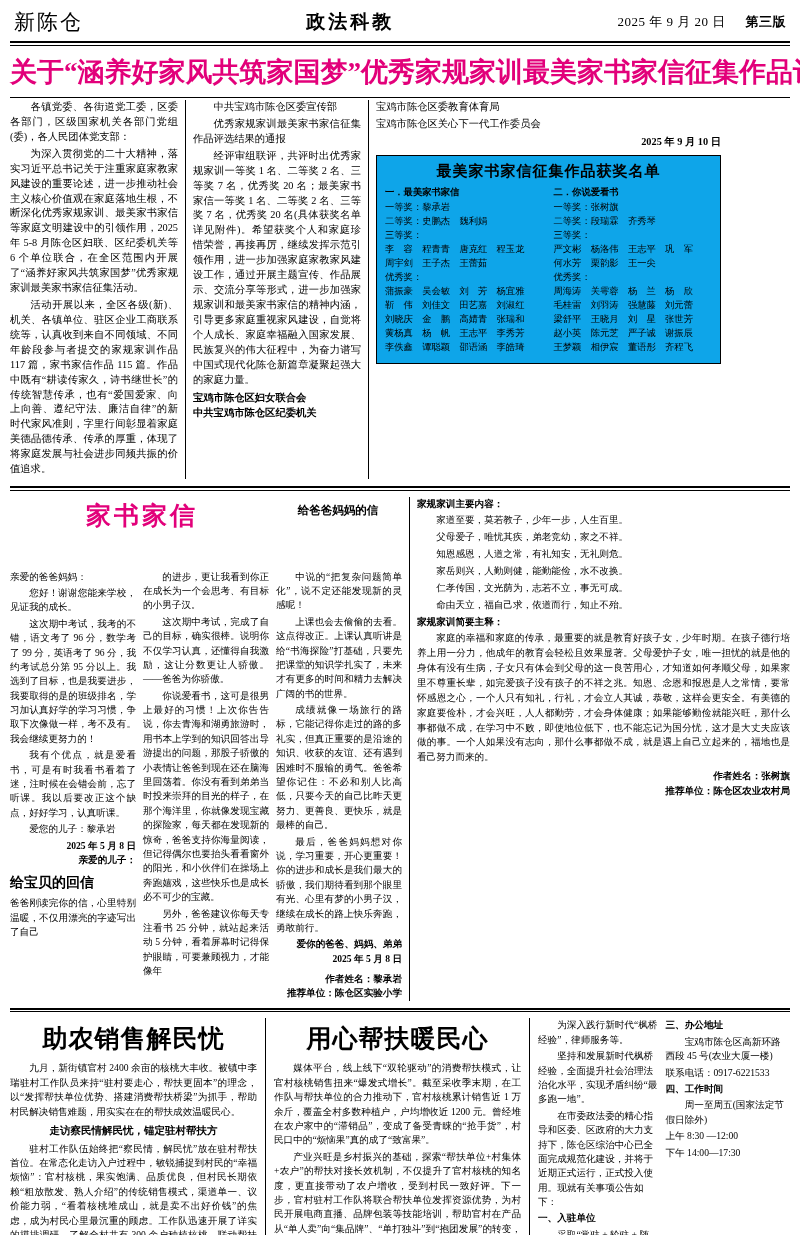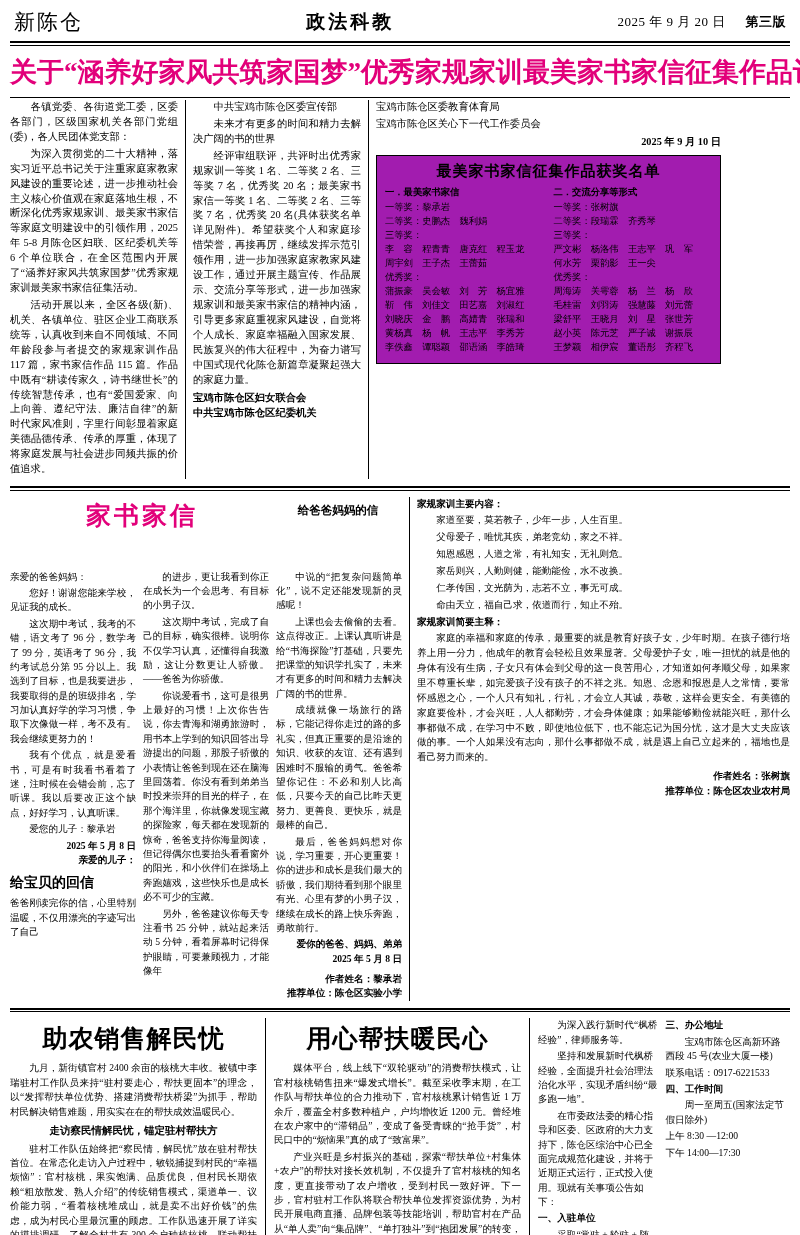--- a/index.html
+++ b/index.html
@@ -42,21 +42,21 @@
   .colsep { border-left:1px solid #000; margin: 0 7px; }
 
   .c1 { width: 168px; }
   .c2 { width: 168px; }
 
   .bold-lead { font-weight:normal; }
   .sign { text-align:right; font-weight:bold; font-size:10.3px; line-height:1.5; }
   .sign-left { text-align:left; }
 
   
-  .award-box { border:1px solid #000; background:#a21caf; padding:6px 8px 8px 8px; }
+  .award-box { border:1px solid #000; background:#0ea5e9; padding:6px 8px 8px 8px; }
   .award-title { text-align:center; font-size:15px; font-weight:bold; letter-spacing:1px; margin-bottom:5px; }
   .award-cols { display:flex; gap:10px; }
   .award-col { flex:1; font-size:9.3px; line-height:1.5; }
   .award-sub { font-weight:bold; margin-bottom:1px; }
   .award-line { white-space:nowrap; }
 
   .hr-sec { border-top:2px solid #000; margin: 7px 0 0 0; }
   .hr-sec2 { border-top:1px solid #000; margin: 1.5px 0 6px 0; }
 
   
@@ -134,21 +134,21 @@
 
   <div class="top-area">
     <div class="col c1">
       <p class="bold-lead">各镇党委、各街道党工委，区委各部门，区级国家机关各部门党组(委)，各人民团体党支部：</p>
       <p>为深入贯彻党的二十大精神，落实习近平总书记关于注重家庭家教家风建设的重要论述，进一步推动社会主义核心价值观在家庭落地生根，不断深化优秀家规家训、最美家书家信等家庭文明建设中的引领作用，2025 年 5-8 月陈仓区妇联、区纪委机关等 6 个单位联合，在全区范围内开展了“涵养好家风共筑家国梦”优秀家规家训最美家书家信征集活动。</p>
       <p>活动开展以来，全区各级(新)、机关、各镇单位、驻区企业工商联系统等，认真收到来自不同领域、不同年龄段参与者提交的家规家训作品 117 篇，家书家信作品 115 篇。作品中既有“耕读传家久，诗书继世长”的传统智慧传承，也有“爱国爱家、向上向善、遵纪守法、廉洁自律”的新时代家风准则，字里行间彰显着家庭美德品德传承、传承的厚重，体现了将家庭发展与社会进步同频共振的价值追求。</p>
     </div>
     <div class="colsep"></div>
     <div class="col c2">
       <p class="bold-lead">中共宝鸡市陈仓区委宣传部</p>
-      <p class="bold-lead">未来才有更多的时间和精力去解决广阔的书的世界</p>
+      <p class="bold-lead">优秀家规家训最美家书家信征集作品评选结果的通报</p>
       <p>经评审组联评，共评时出优秀家规家训一等奖 1 名、二等奖 2 名、三等奖 7 名，优秀奖 20 名；最美家书家信一等奖 1 名、二等奖 2 名、三等奖 7 名，优秀奖 20 名(具体获奖名单详见附件)。希望获奖个人和家庭珍惜荣誉，再接再厉，继续发挥示范引领作用，进一步加强家庭家教家风建设工作，通过开展主题宣传、作品展示、交流分享等形式，进一步加强家规家训和最美家书家信的精神内涵，引导更多家庭重视家风建设，自觉将个人成长、家庭幸福融入国家发展、民族复兴的伟大征程中，为奋力谱写中国式现代化陈仓新篇章凝聚起强大的家庭力量。</p>
       <div class="sign sign-left">宝鸡市陈仓区妇女联合会</div>
       <div class="sign sign-left">中共宝鸡市陈仓区纪委机关</div>
     </div>
     <div class="colsep"></div>
     <div style="width:345px">
       <div class="col" style="font-size:10.3px;">
         <p class="bold-lead noind" style="text-indent:0">宝鸡市陈仓区委教育体育局</p>
         <p class="bold-lead noind" style="text-indent:0">宝鸡市陈仓区关心下一代工作委员会</p>
         <div class="sign">2025 年 9 月 10 日</div>
@@ -164,21 +164,21 @@
             <div class="award-line">李　容　程青青　唐克红　程玉龙</div>
             <div class="award-line">周宇剑　王子杰　王蕾茹</div>
             <div class="award-line">优秀奖：</div>
             <div class="award-line">蒲振豪　吴会敏　刘　芳　杨宜雅</div>
             <div class="award-line">靳　伟　刘佳文　田艺嘉　刘淑红</div>
             <div class="award-line">刘晓庆　金　鹏　高婧青　张瑞和</div>
             <div class="award-line">黄杨真　杨　帆　王志平　李秀芳</div>
             <div class="award-line">李佚鑫　谭聪颖　邵语涵　李皓琦</div>
           </div>
           <div class="award-col">
-            <div class="award-sub">二．交流分享等形式</div>
+            <div class="award-sub">二．你说爱看书</div>
             <div class="award-line">一等奖：张树旗</div>
             <div class="award-line">二等奖：段瑞霖　齐秀琴</div>
             <div class="award-line">三等奖：</div>
             <div class="award-line">严文彬　杨洛伟　王志平　巩　军</div>
             <div class="award-line">何水芳　栗韵影　王一尖</div>
             <div class="award-line">优秀奖：</div>
             <div class="award-line">周海涛　关雩蓉　杨　兰　杨　欣</div>
             <div class="award-line">毛桂雷　刘羽涛　强慧藤　刘元蕾</div>
             <div class="award-line">梁舒平　王晓月　刘　星　张世芳</div>
             <div class="award-line">赵小英　陈元芝　严子诚　谢振辰</div>

